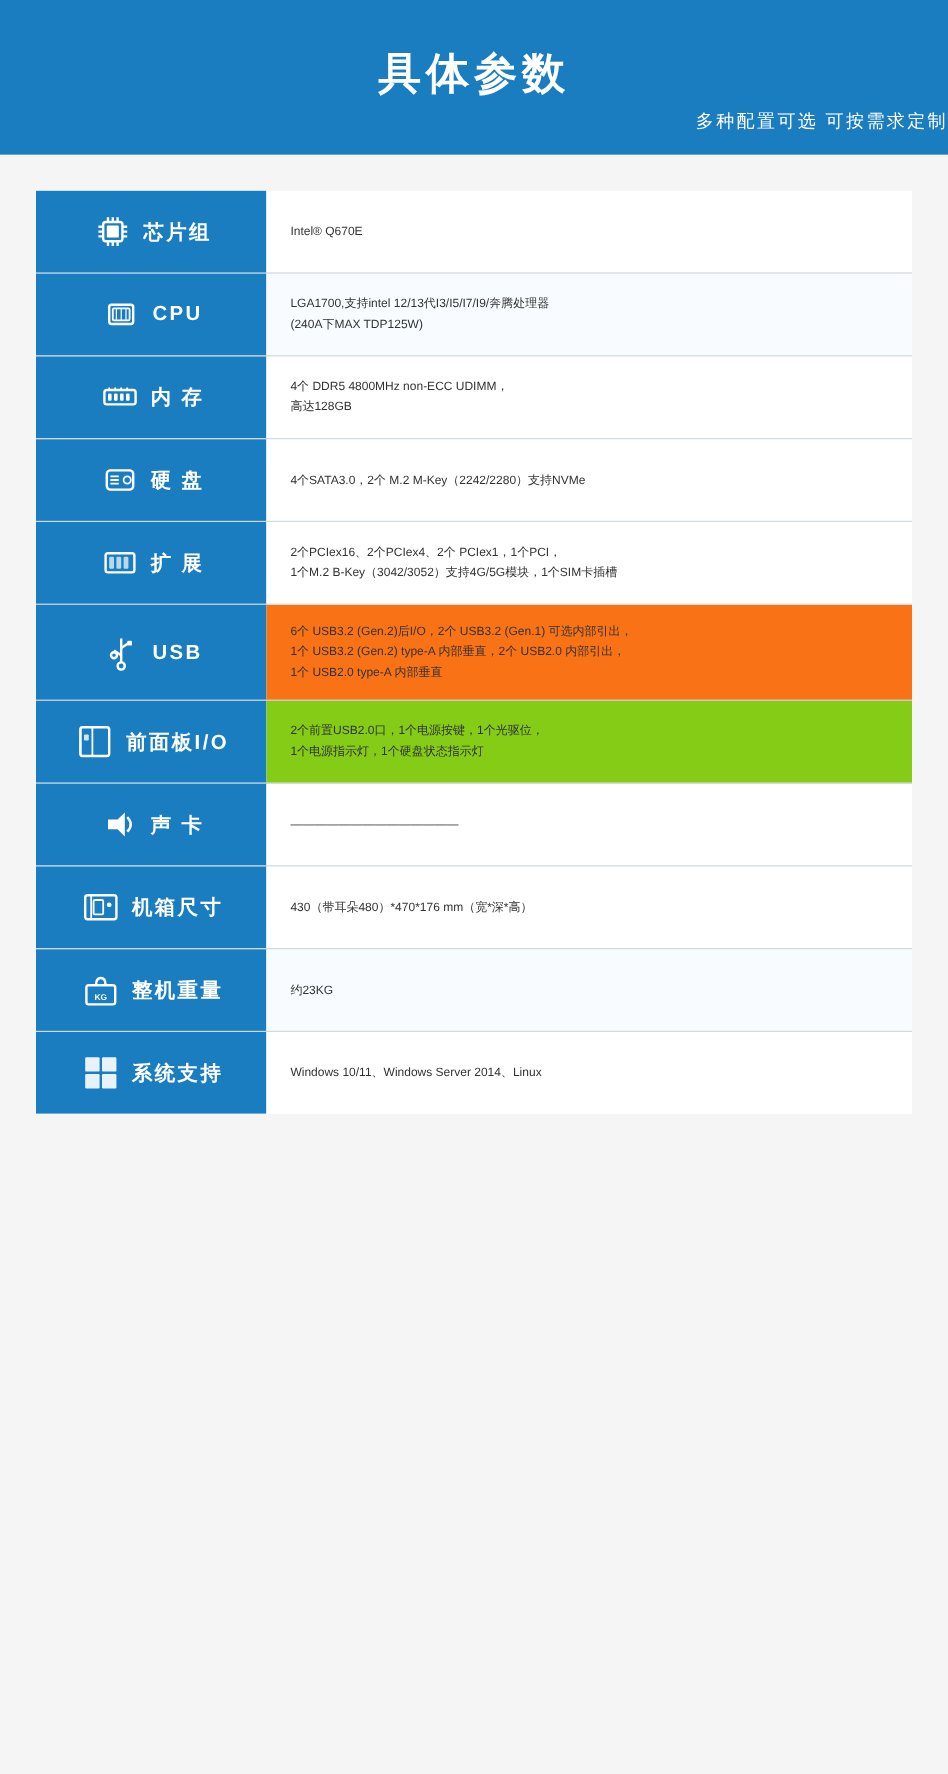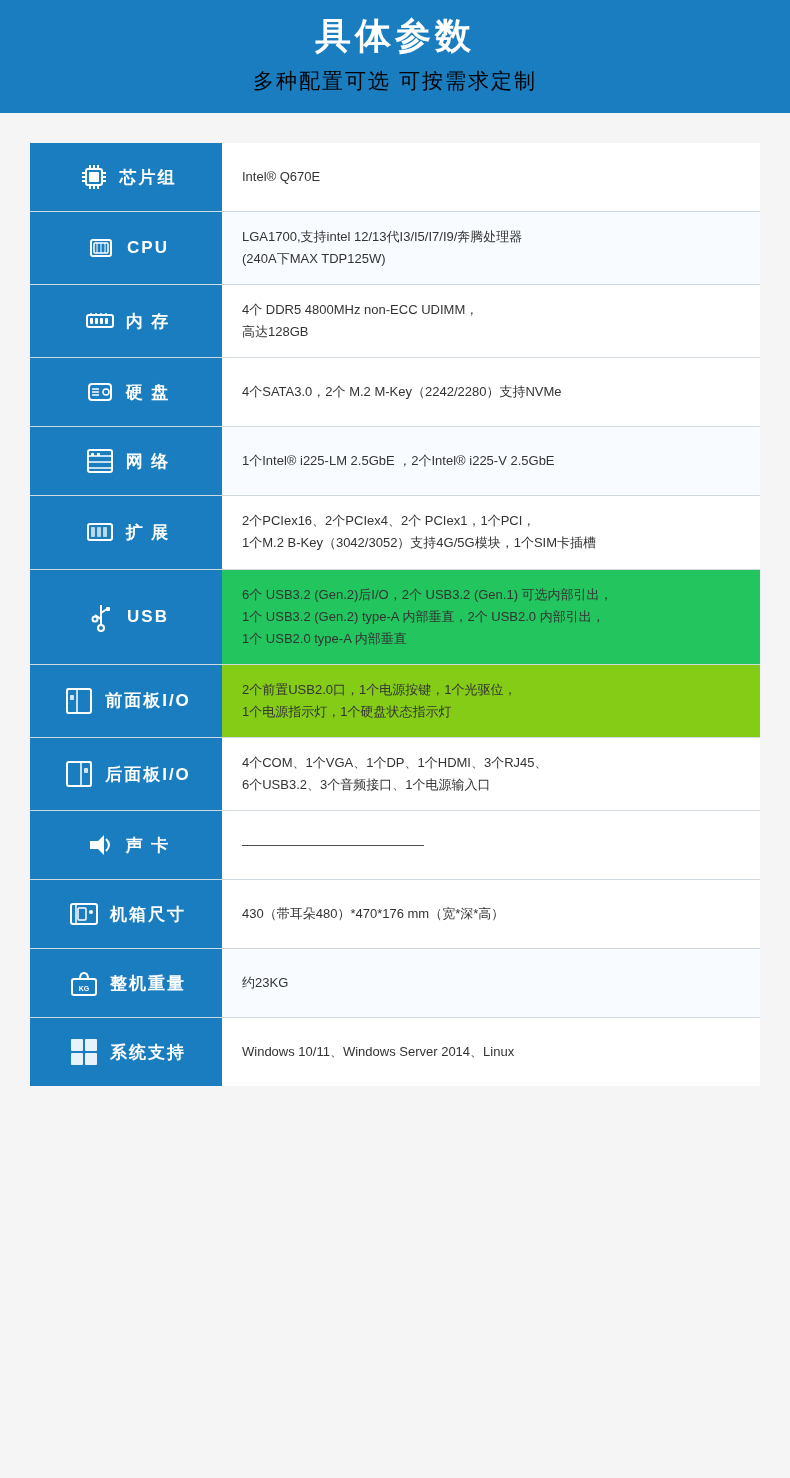--- a/index.html
+++ b/index.html
@@ -4,34 +4,35 @@
   <style>
     * { margin: 0; padding: 0; box-sizing: border-box; }
     body {
       width: 790px;
       min-height: 1478px;
       background: #f5f5f5;
       font-family: "Microsoft YaHei", "PingFang SC", "Hiragino Sans GB", sans-serif;
     }
     .header {
       background: #1a7dc0;
-      padding: 12px 0 18px;
+      padding: 37px 0 18px;
       text-align: center;
     }
     .header-title {
       color: #fff;
       font-size: 36px;
       font-weight: bold;
       letter-spacing: 4px;
     }
     .header-subtitle {
-      color: #000000;
-      font-size: 21px;
+      color: #ffffff;
+      font-size: 15px;
       margin-top: 6px;
       letter-spacing: 2px;
+      text-align: right;
     }
     .main-content {
       padding: 30px 30px 40px;
       background: #f5f5f5;
     }
     .spec-table {
       width: 100%;
       border-collapse: collapse;
       background: #fff;
     }
@@ -66,21 +67,21 @@
     }
     .label-text {
       color: #fff;
       font-size: 17px;
       font-weight: bold;
       letter-spacing: 2px;
       white-space: nowrap;
     }
     .value-cell {
       padding: 14px 20px;
-      font-size: 13px;
+      font-size: 10px;
       color: #333;
       vertical-align: middle;
       line-height: 1.7;
     }
     
     svg.spec-icon {
       width: 32px;
       height: 32px;
       fill: #fff;
     }
@@ -175,38 +176,20 @@
         <span class="label-text">硬 盘</span>
       </div>
     </td>
     <td class="value-cell" style="background:#ffffff">4个SATA3.0，2个 M.2 M-Key（2242/2280）支持NVMe</td>
   </tr>
         <tr>
     <td class="label-cell">
       <div class="label-inner">
         <span class="label-icon">
                 <svg viewBox="0 0 32 32" class="spec-icon">
-                  <rect x="4" y="5" width="24" height="22" rx="2" fill="none" stroke="#fff" stroke-width="2"></rect>
-                  <line x1="4" y1="11" x2="28" y2="11" stroke="#fff" stroke-width="1.5"></line>
-                  <line x1="4" y1="17" x2="28" y2="17" stroke="#fff" stroke-width="1.5"></line>
-                  <line x1="4" y1="23" x2="28" y2="23" stroke="#fff" stroke-width="1.5"></line>
-                  <rect x="7" y="8" width="3" height="3" rx="0.5" fill="#fff"></rect>
-                  <rect x="13" y="8" width="3" height="3" rx="0.5" fill="#fff"></rect>
-                </svg>
-              </span>
-        <span class="label-text">网 络</span>
-      </div>
-    </td>
-    <td class="value-cell" style="background:#f8fbff">1个Intel® i225-LM 2.5GbE ，2个Intel® i225-V 2.5GbE</td>
-  </tr>
-        <tr>
-    <td class="label-cell">
-      <div class="label-inner">
-        <span class="label-icon">
-                <svg viewBox="0 0 32 32" class="spec-icon">
                   <rect x="4" y="8" width="24" height="16" rx="2" fill="none" stroke="#fff" stroke-width="2"></rect>
                   <rect x="7" y="11" width="4" height="10" rx="1" fill="#fff" opacity="0.7"></rect>
                   <rect x="13" y="11" width="4" height="10" rx="1" fill="#fff" opacity="0.7"></rect>
                   <rect x="19" y="11" width="4" height="10" rx="1" fill="#fff" opacity="0.7"></rect>
                 </svg>
               </span>
         <span class="label-text">扩 展</span>
       </div>
     </td>
     <td class="value-cell" style="background:#ffffff">2个PCIex16、2个PCIex4、2个 PCIex1，1个PCI，<br>1个M.2 B-Key（3042/3052）支持4G/5G模块，1个SIM卡插槽</td>
@@ -220,51 +203,36 @@
                   <line x1="16" y1="12" x2="22" y2="8" stroke="#fff" stroke-width="2"></line>
                   <line x1="16" y1="18" x2="10" y2="14" stroke="#fff" stroke-width="2"></line>
                   <rect x="21" y="6" width="4" height="4" rx="1" fill="#fff"></rect>
                   <circle cx="10" cy="18" r="2.5" fill="none" stroke="#fff" stroke-width="2"></circle>
                   <circle cx="16" cy="27" r="3" fill="none" stroke="#fff" stroke-width="2"></circle>
                 </svg>
               </span>
         <span class="label-text">USB</span>
       </div>
     </td>
-    <td class="value-cell" style="background:#22c55e">6个 USB3.2 (Gen.2)后I/O，2个 USB3.2 (Gen.1) 可选内部引出，<br>1个 USB3.2 (Gen.2) type-A 内部垂直，2个 USB2.0 内部引出，<br>1个 USB2.0 type-A 内部垂直</td>
+    <td class="value-cell" style="background:#f97316">6个 USB3.2 (Gen.2)后I/O，2个 USB3.2 (Gen.1) 可选内部引出，<br>1个 USB3.2 (Gen.2) type-A 内部垂直，2个 USB2.0 内部引出，<br>1个 USB2.0 type-A 内部垂直</td>
   </tr>
         <tr>
     <td class="label-cell">
       <div class="label-inner">
         <span class="label-icon">
                 <svg viewBox="0 0 32 32" class="spec-icon">
                   <rect x="4" y="4" width="24" height="24" rx="2" fill="none" stroke="#fff" stroke-width="2"></rect>
                   <rect x="4" y="4" width="10" height="24" rx="1" fill="none" stroke="#fff" stroke-width="1.5"></rect>
                   <rect x="7" y="10" width="4" height="5" rx="1" fill="#fff" opacity="0.8"></rect>
                 </svg>
               </span>
         <span class="label-text">前面板I/O</span>
       </div>
     </td>
     <td class="value-cell" style="background:#84cc16">2个前置USB2.0口，1个电源按键，1个光驱位，<br>1个电源指示灯，1个硬盘状态指示灯</td>
-  </tr>
-        <tr>
-    <td class="label-cell">
-      <div class="label-inner">
-        <span class="label-icon">
-                <svg viewBox="0 0 32 32" class="spec-icon">
-                  <rect x="4" y="4" width="24" height="24" rx="2" fill="none" stroke="#fff" stroke-width="2"></rect>
-                  <rect x="18" y="4" width="10" height="24" rx="1" fill="none" stroke="#fff" stroke-width="1.5"></rect>
-                  <rect x="21" y="10" width="4" height="5" rx="1" fill="#fff" opacity="0.8"></rect>
-                </svg>
-              </span>
-        <span class="label-text">后面板I/O</span>
-      </div>
-    </td>
-    <td class="value-cell" style="background:#ffffff">4个COM、1个VGA、1个DP、1个HDMI、3个RJ45、<br>6个USB3.2、3个音频接口、1个电源输入口</td>
   </tr>
         <tr>
     <td class="label-cell">
       <div class="label-inner">
         <span class="label-icon">
                 <svg viewBox="0 0 32 32" class="spec-icon">
                   <polygon points="6,12 14,12 20,6 20,26 14,20 6,20" fill="#fff"></polygon>
                   <path d="M22,10 Q28,16 22,22" fill="none" stroke="#fff" stroke-width="2"></path>
                 </svg>
               </span>

